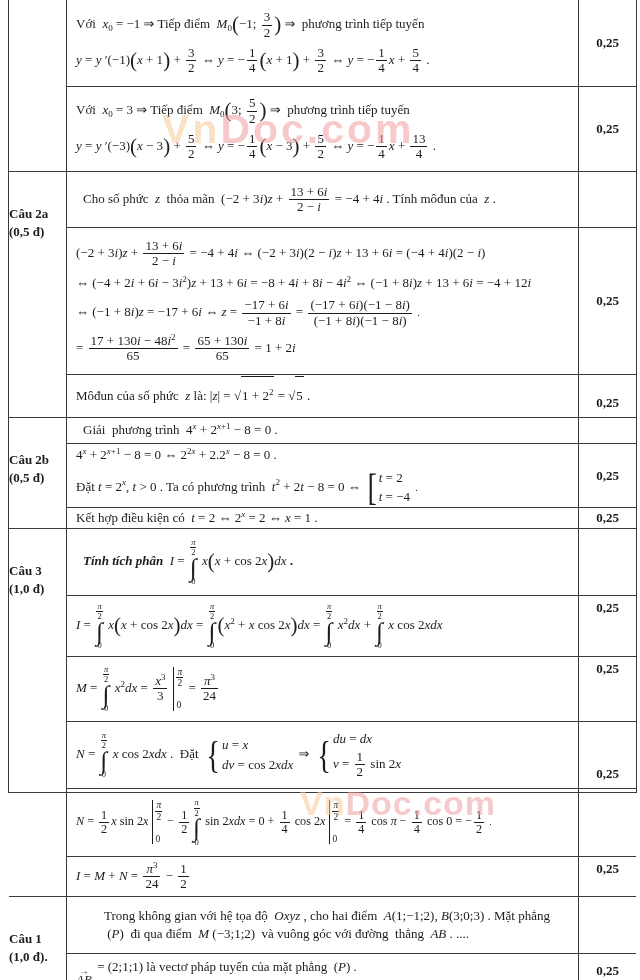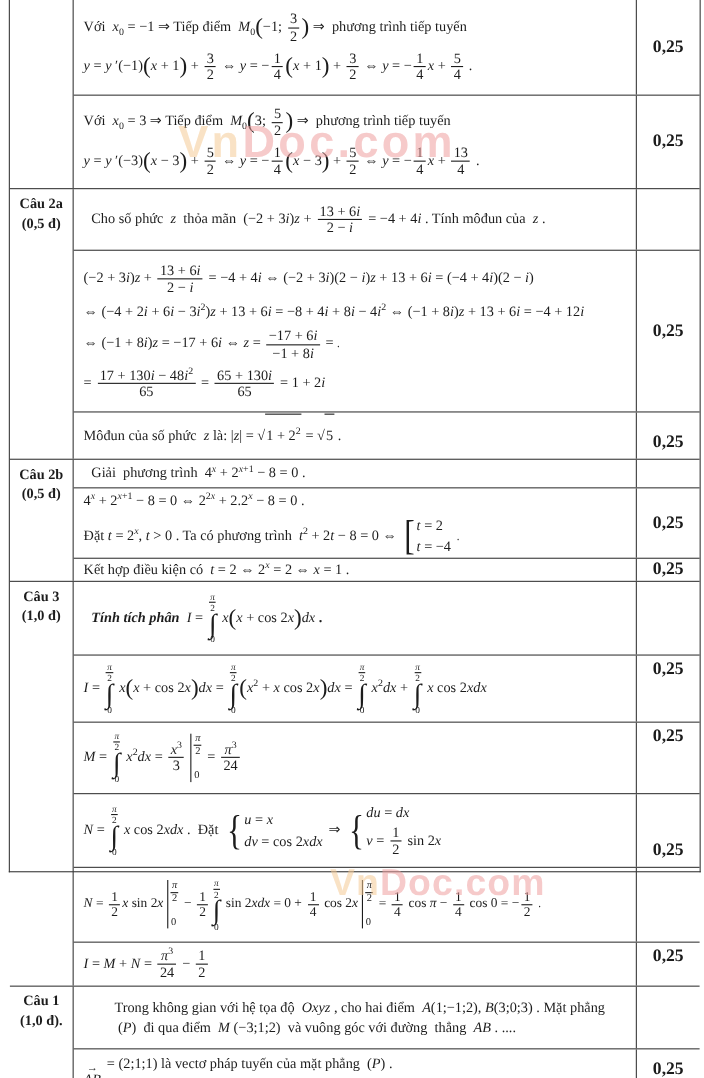--- a/index.html
+++ b/index.html
@@ -10,35 +10,35 @@
   }
   .tbl{
     position:absolute;left:8px;top:0;width:629px;height:793px;
     border-left:1.5px solid #3a3a3a;border-right:1.5px solid #3a3a3a;
     border-bottom:1.5px solid #3a3a3a;box-sizing:border-box;
     display:flex;flex-direction:column;background:transparent;
   }
   .section{display:flex;box-sizing:border-box;}
   .section + .section{border-top:1.5px solid #3a3a3a;}
   .label-cell{
-    width:57px;flex:none;text-align:center;font-weight:bold;
-    padding-top:4px;line-height:1.4;box-sizing:border-box;
+    width:57px;flex:none;text-align:left;font-weight:bold;
+    padding-top:4px;line-height:1.4;box-sizing:border-box;margin-top:29px;
   }
   .rows{flex:1;border-left:1.4px solid #3a3a3a;display:flex;flex-direction:column;min-width:0;}
   .row{display:flex;box-sizing:border-box;}
   .row + .row{border-top:1.2px solid #3a3a3a;}
   .cell{
     flex:1;min-width:0;padding:1px 6px 1px 9px;box-sizing:border-box;
     display:flex;flex-direction:column;justify-content:center;overflow:hidden;
   }
   .cell.indent{padding-left:16px;}
   .pts{
     width:58px;flex:none;border-left:1.4px solid #3a3a3a;box-sizing:border-box;
     font-weight:bold;display:flex;align-items:center;justify-content:center;
-    font-size:16px;
+    font-size:13px;
   }
   .pts.pt-top{align-items:flex-start;padding-top:4px;}
   .pts.pt-bot{align-items:flex-end;padding-bottom:6px;}
   .ln{margin:3px 0;line-height:1.4;white-space:nowrap;}
   .ln.wrap{white-space:normal;margin-left:28px;}
   .tight .ln{font-size:12.2px;}
   
   i{font-family:"Liberation Serif", serif;}
   sup{font-size:9px;line-height:0;}
   sub{font-size:9px;line-height:0;}
@@ -110,21 +110,21 @@
       <div class="row" style="height:55px">
         <div class="cell indent">
             <div class="ln">Cho số phức &nbsp;<i>z</i> &nbsp;thỏa mãn &nbsp;(−2 + 3<i>i</i>)<i>z</i> + <span class="f"><span>13 + 6<i>i</i></span><span>2 − <i>i</i></span></span> = −4 + 4<i>i</i> . Tính môđun của &nbsp;<i>z</i> .</div>
           </div>
         <div class="pts"></div>
       </div>
       <div class="row" style="height:147px">
         <div class="cell">
             <div class="ln">(−2 + 3<i>i</i>)<i>z</i> + <span class="f"><span>13 + 6<i>i</i></span><span>2 − <i>i</i></span></span> = −4 + 4<i>i</i> ⇔ (−2 + 3<i>i</i>)(2 − <i>i</i>)<i>z</i> + 13 + 6<i>i</i> = (−4 + 4<i>i</i>)(2 − <i>i</i>)</div>
             <div class="ln">⇔ (−4 + 2<i>i</i> + 6<i>i</i> − 3<i>i</i><sup>2</sup>)<i>z</i> + 13 + 6<i>i</i> = −8 + 4<i>i</i> + 8<i>i</i> − 4<i>i</i><sup>2</sup> ⇔ (−1 + 8<i>i</i>)<i>z</i> + 13 + 6<i>i</i> = −4 + 12<i>i</i></div>
-            <div class="ln">⇔ (−1 + 8<i>i</i>)<i>z</i> = −17 + 6<i>i</i> ⇔ <i>z</i> = <span class="f"><span>−17 + 6<i>i</i></span><span>−1 + 8<i>i</i></span></span> =  <span style="font-size:10px">.</span></div>
+            <div class="ln">⇔ (−1 + 8<i>i</i>)<i>z</i> = −17 + 6<i>i</i> ⇔ <i>z</i> = <span class="f"><span>−17 + 6<i>i</i></span><span>−1 + 8<i>i</i></span></span> = <span class="f"><span>(−17 + 6<i>i</i>)(−1 − 8<i>i</i>)</span><span>(−1 + 8<i>i</i>)(−1 − 8<i>i</i>)</span></span> <span style="font-size:10px">.</span></div>
             <div class="ln">= <span class="f"><span>17 + 130<i>i</i> − 48<i>i</i><sup>2</sup></span><span>65</span></span> = <span class="f"><span>65 + 130<i>i</i></span><span>65</span></span> = 1 + 2<i>i</i></div>
           </div>
         <div class="pts">0,25</div>
       </div>
       <div class="row" style="height:43px">
         <div class="cell">
             <div class="ln">Môđun của số phức &nbsp;<i>z</i> là: |<i>z</i>| = √<span class="bar">1 + 2<sup>2</sup></span> = √<span class="bar">5</span> .</div>
           </div>
         <div class="pts pt-bot">0,25</div>
       </div>

